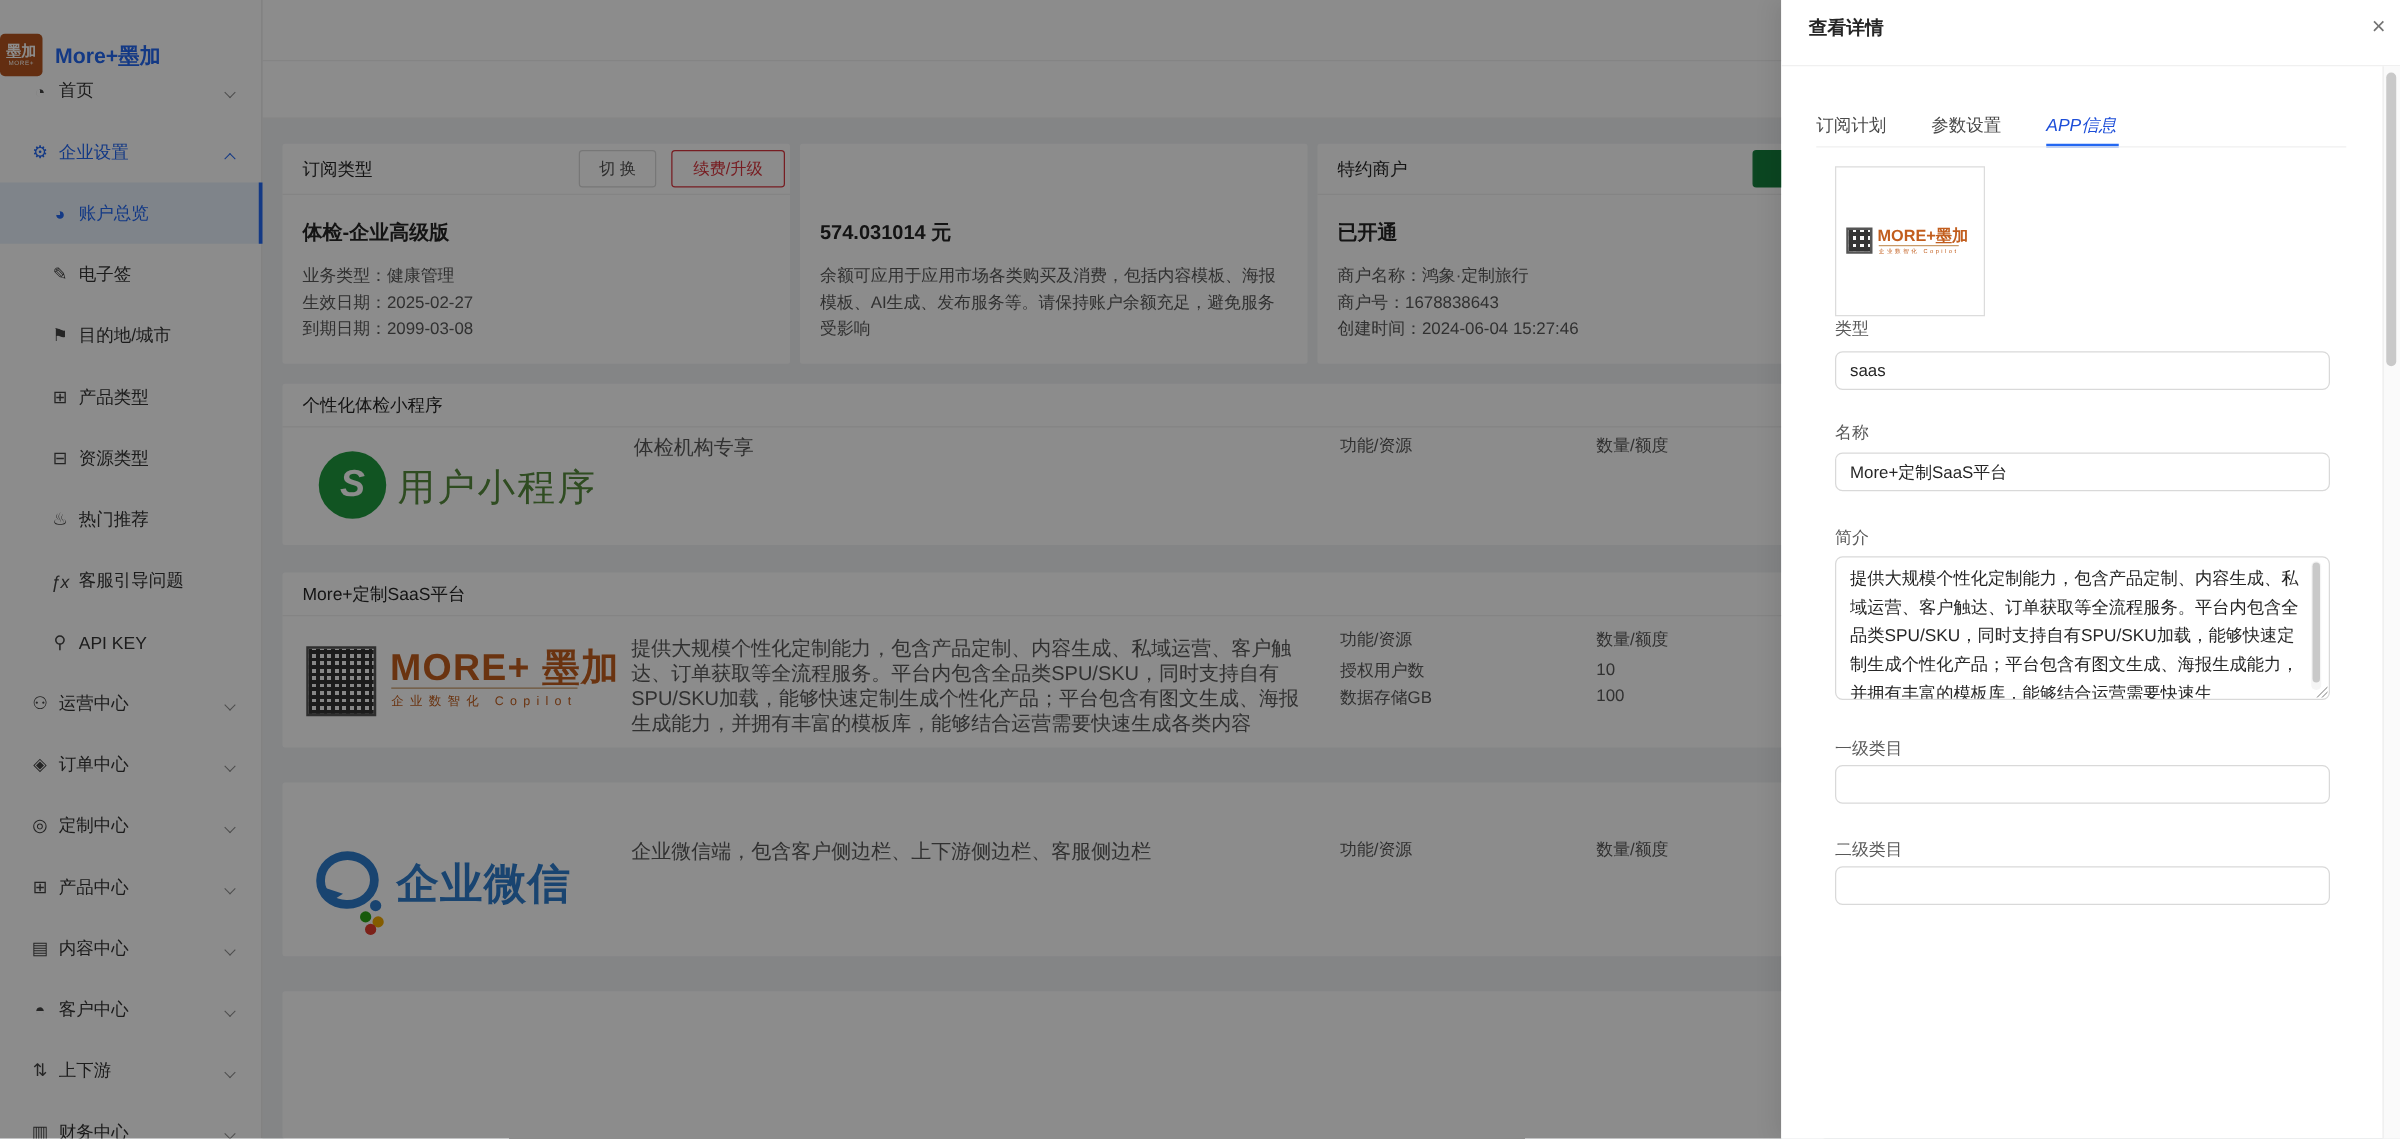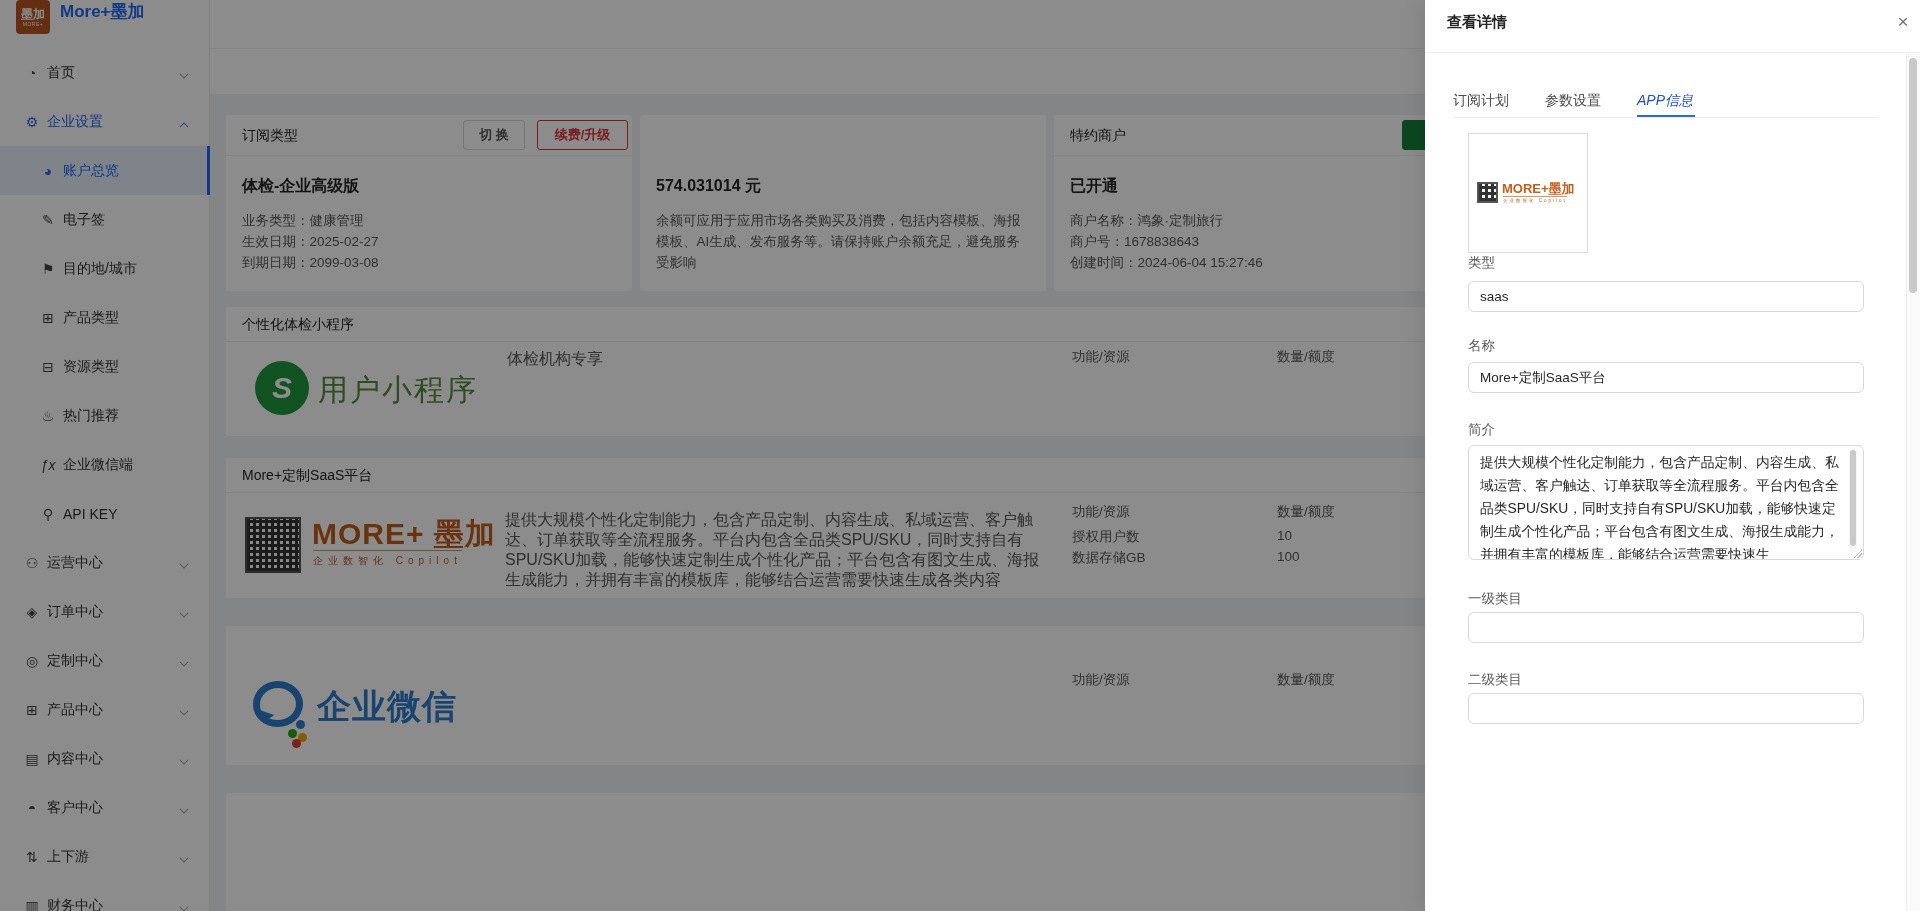--- a/index.html
+++ b/index.html
@@ -2,21 +2,21 @@
 <html><head>
 <meta charset="utf-8">
 <style>
   * { margin:0; padding:0; box-sizing:border-box; }
   html,body { width:1920px; height:911px; overflow:hidden; }
   body { font-family:"Liberation Sans","DejaVu Sans",sans-serif; font-size:14px; color:#262626; background:#f0f2f5; }
   .app { position:relative; width:1920px; height:911px; background:#f0f2f5; overflow:hidden; }
 
   
   .sidebar { position:absolute; left:0; top:0; width:210px; height:911px; background:#fff; border-right:1px solid #e8e8e8; z-index:2; }
-  .brand { position:absolute; left:0; top:0; width:210px; height:56px; display:flex; padding-left:16px; }
+  .brand { position:absolute; left:0; top:16px; width:210px; height:56px; display:flex; align-items:center; }
   .brand-logo { width:34px; height:34px; background:#b4551f; border-radius:4px; display:flex; flex-direction:column; align-items:center; justify-content:center; color:#fff; flex:0 0 auto; }
   .brand-logo .l1 { font-size:12px; font-weight:bold; line-height:13px; }
   .brand-logo .l2 { font-size:5px; letter-spacing:.5px; line-height:6px; }
   .brand-title { margin-left:10px; font-size:17px; font-weight:bold; color:#2468f2; }
   .mi { position:absolute; left:0; width:210px; height:49px; display:flex; align-items:center; cursor:pointer; color:#333; }
   .mi .ic { position:absolute; left:23px; width:18px; text-align:center; font-size:14px; color:#444; }
   .mi.sub .ic { left:39px; }
   .mi .lb { position:absolute; left:47px; font-size:14px; }
   .mi.sub .lb { left:63px; }
   .mi .chev { position:absolute; left:180px; top:22px; width:8px; height:8px; border-right:1.5px solid #8c8c8c; border-bottom:1.5px solid #8c8c8c; transform:rotate(45deg) scale(.8); }
@@ -36,21 +36,21 @@
   .tab { position:absolute; top:0; height:46px; line-height:46px; text-align:center; font-size:14px; color:#4a4a4a; cursor:pointer; }
   .tab.active { color:#2468f2; }
   .tab.active::after { content:""; position:absolute; left:0; bottom:0; width:100%; height:2px; background:#2468f2; }
 
   
   .card { position:absolute; background:#fff; border-radius:2px; }
   .card .hd { position:absolute; left:0; top:0; width:100%; height:41px; border-bottom:1px solid #f0f0f0; }
   .card .hd .ttl { position:absolute; left:16px; top:12px; font-size:14px; color:#262626; }
   .sec .hd { height:35px; }
   .sec .hd .ttl { top:9px; }
-  .btn { position:absolute; height:30px; line-height:28px; text-align:center; border-radius:3px; font-size:13px; cursor:pointer; background:#fff;font-weight:bold; }
+  .btn { position:absolute; height:30px; line-height:28px; text-align:center; border-radius:3px; font-size:13px; cursor:pointer; background:#fff; }
   .btn-default { border:1px solid #d9d9d9; color:#555; }
   .btn-danger { border:1px solid #d9363e; color:#d9363e; }
   .btn-green { background:#15803d; border:1px solid #15803d; color:#fff; }
   .big { position:absolute; left:16px; top:61px; font-size:16px; font-weight:bold; color:#262626; }
   .kv { position:absolute; left:16px; font-size:13.5px; color:#595959; line-height:20.5px; }
   .para { position:absolute; left:16px; top:95px; width:376px; font-size:13.5px; color:#595959; line-height:21px; }
   .colhead, .cell { position:absolute; font-size:13.5px; color:#595959; }
   .desc-col { position:absolute; font-size:16px; color:#595959; line-height:20px; width:548px; }
 
   
@@ -129,21 +129,21 @@
     <div class="mi sub" style="top:342px">
       <span class="ic">⊟</span>
       <span class="lb">资源类型</span>
     </div>
     <div class="mi sub" style="top:391px">
       <span class="ic">♨</span>
       <span class="lb">热门推荐</span>
     </div>
     <div class="mi sub" style="top:440px">
       <span class="ic" style="font-style:italic">ƒx</span>
-      <span class="lb">企业微信端</span>
+      <span class="lb">客服引导问题</span>
     </div>
     <div class="mi sub" style="top:489px">
       <span class="ic">⚲</span>
       <span class="lb">API KEY</span>
     </div>
     <div class="mi" style="top:538px">
       <span class="ic">⚇</span>
       <span class="lb">运营中心</span>
       <span class="chev"></span>
     </div>
@@ -252,20 +252,21 @@
     <div class="cell" style="left:1051px;top:91px">100</div>
   </div>
 
   <div class="card sec" style="left:226px;top:626px;width:1234px;height:139px">
     <div class="wx-bubble" style="left:27px;top:55px"></div>
     <div class="dot" style="left:70px;top:94px;background:#2f7dcd"></div>
     <div class="dot" style="left:62px;top:103px;background:#2aa515"></div>
     <div class="dot" style="left:72px;top:107px;background:#f0a800"></div>
     <div class="dot" style="left:66px;top:113px;background:#e23c2f"></div>
     <div class="wx-text" style="left:91px;top:58px">企业微信</div>
+    <div class="desc-col" style="left:279px;top:46px">企业微信端，包含客户侧边栏、上下游侧边栏、客服侧边栏</div>
     <div class="colhead" style="left:846px;top:45px">功能/资源</div>
     <div class="colhead" style="left:1051px;top:45px">数量/额度</div>
   </div>
 
   <div class="card" style="left:226px;top:793px;width:1234px;height:118px"></div>
 
   <div class="mask"></div>
 
   <div class="drawer">
     <div class="d-title">查看详情</div>

